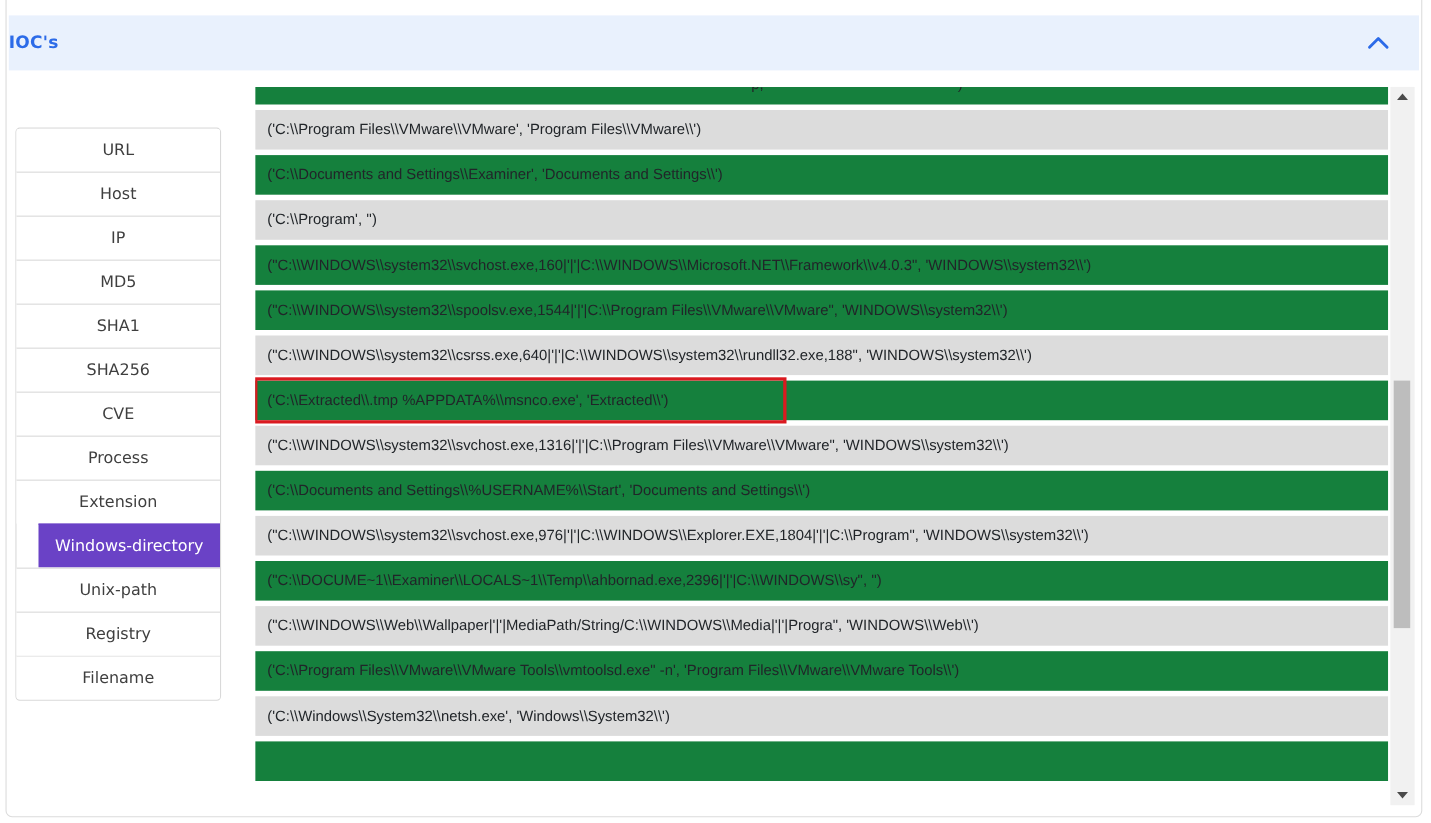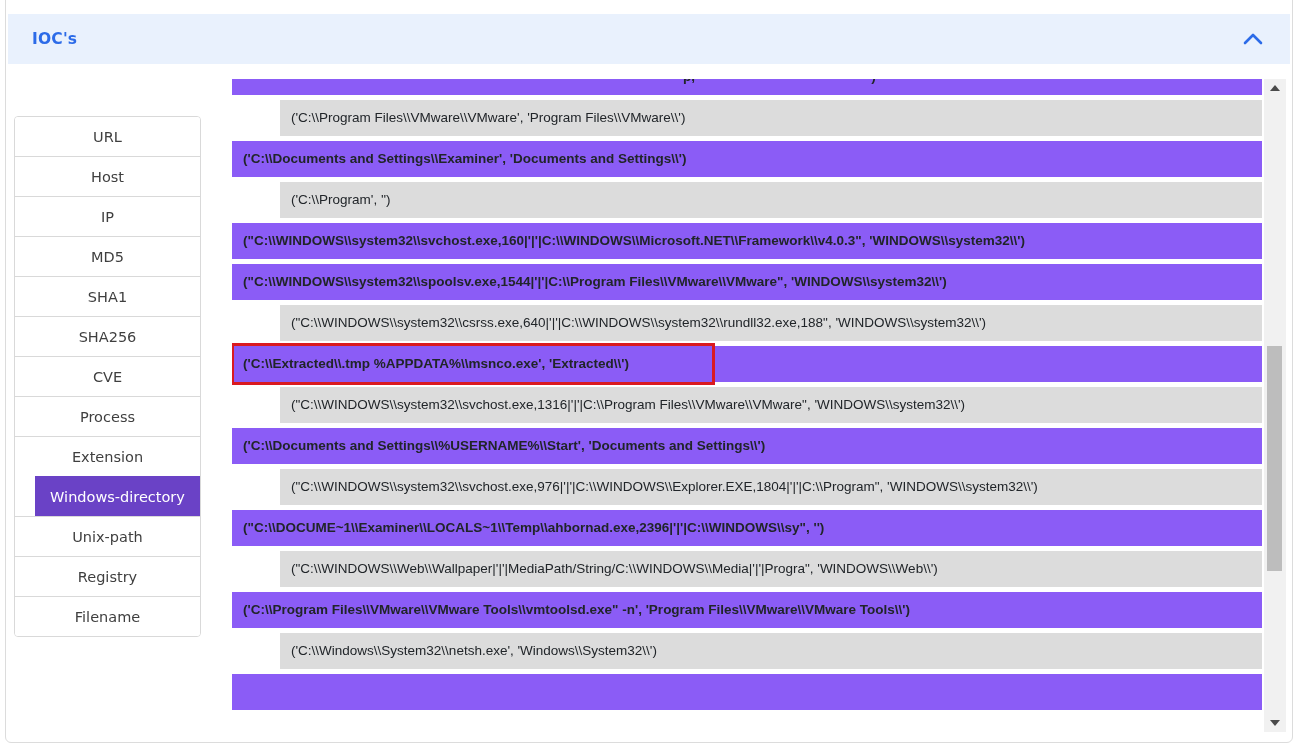--- a/index.html
+++ b/index.html
@@ -12,21 +12,21 @@
     background:#fff;border:1px solid var(--card-border);border-radius:6px;
   }
   
   .panel-header{
     position:absolute;left:2px;right:2px;top:19px;height:50px;
     background:var(--header-bg);
     display:flex;align-items:center;justify-content:space-between;
     font-family:"DejaVu Sans",sans-serif;cursor:pointer;
   }
   .panel-title{
-    padding-left:24px;color:var(--accent-blue);
+    color:var(--accent-blue);
     font-size:15.5px;font-weight:bold;letter-spacing:.2px;
   }
   .chevron{margin-right:24px;display:flex;align-items:center;}
   
   .sidebar{
     position:absolute;left:8px;top:121px;width:185px;
     border:1px solid var(--sidebar-border);border-radius:4px;background:#fff;
   }
   .sb-item{
     height:39px;display:flex;align-items:center;justify-content:center;
@@ -45,22 +45,22 @@
   .list-viewport{
     position:absolute;left:226px;top:84px;width:1030px;height:653px;
     overflow:hidden;background:#fff;
   }
   .rows{margin-top:-20px;}
   .row{
     position:relative;height:36px;margin-bottom:5px;
     line-height:36px;padding-left:11px;box-sizing:border-box;
     font-size:13.5px;color:#212529;white-space:pre;overflow:visible;
   }
-  .row.gray{background:var(--row-gray);margin-left:48px;}
-  .row.white{background:#8b5cf6;font-weight:bold;}
+  .row.gray{background:var(--row-gray);}
+  .row.white{background:#15803d;}
   .frag{position:absolute;top:0;line-height:36px;}
   .red-box{
     position:absolute;left:-1px;top:-3px;height:36px;
     border:3px solid var(--highlight-red);pointer-events:none;
   }
   
   .scrollbar{
     position:absolute;left:1258px;top:84px;width:22px;height:653px;
     background:var(--scroll-track);
   }

